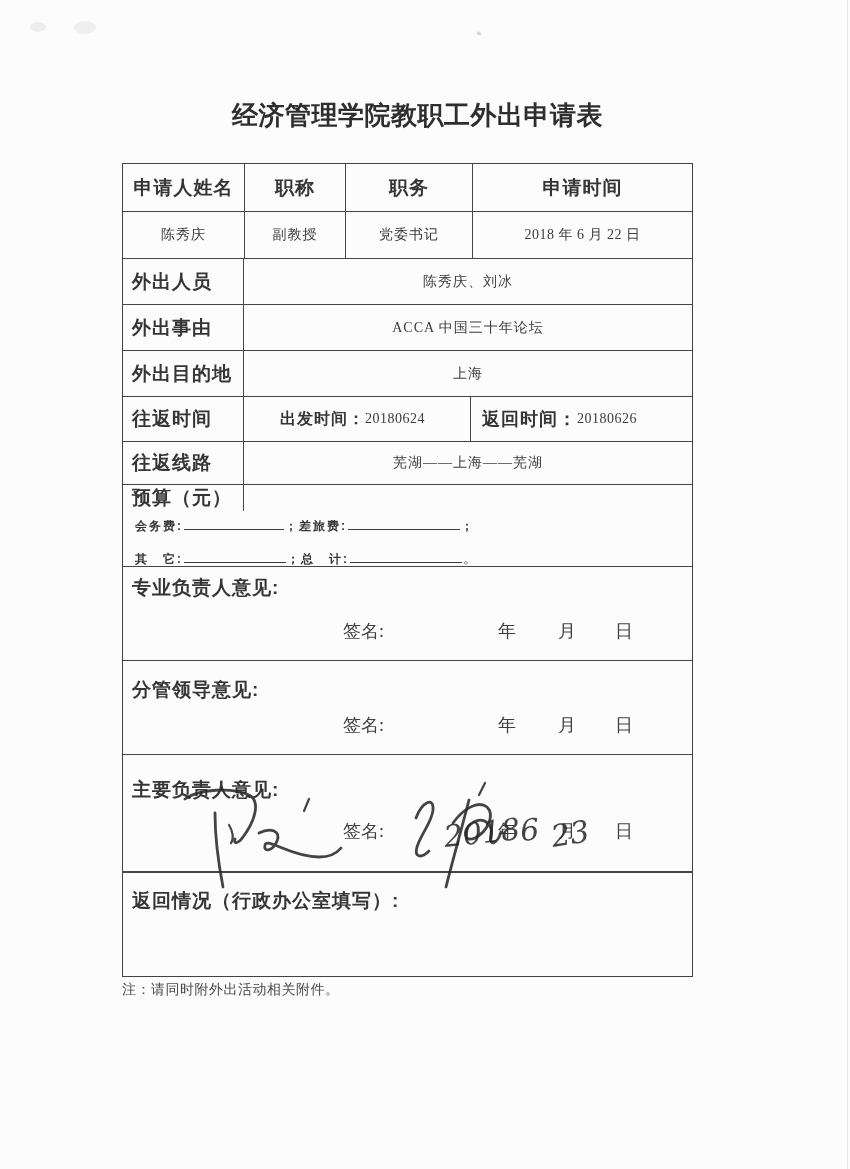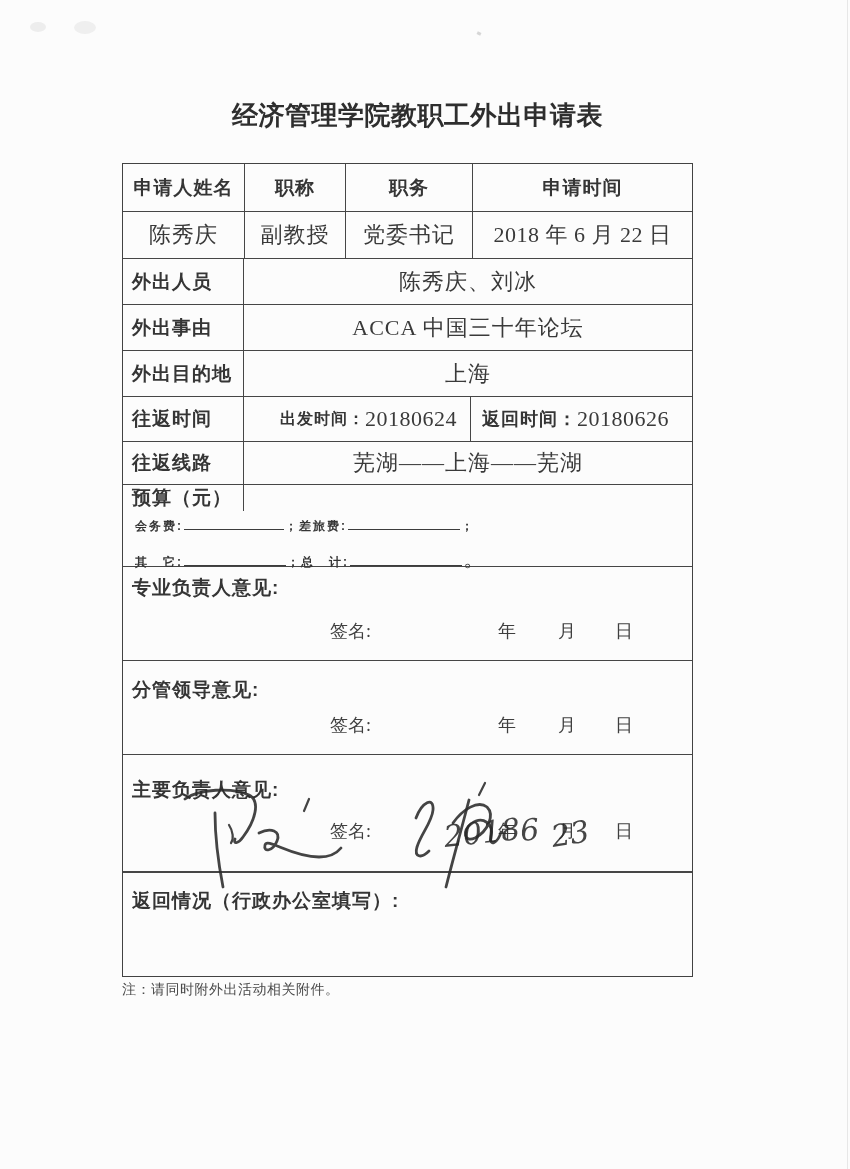--- a/index.html
+++ b/index.html
@@ -27,21 +27,21 @@
   .form{
     position:absolute; left:122px; top:163px; width:571px; height:814px;
     border:1.6px solid #424242; box-sizing:border-box; background:transparent;
   }
   .row{display:flex; box-sizing:border-box; border-bottom:1.4px solid #464646;}
   .row:last-child{border-bottom:none;}
   .cell{box-sizing:border-box; border-right:1.4px solid #464646; display:flex; align-items:center; justify-content:center; overflow:visible;}
   .cell:last-child{border-right:none;}
   .cell.left{justify-content:flex-start;}
   .lbl{font-family:"Liberation Sans","DejaVu Sans",sans-serif; font-weight:700; font-size:19px; color:#353535; letter-spacing:1px;}
-  .val{font-size:22px; color:#3a3a3a; letter-spacing:1px;}
+  .val{font-size:14px; color:#3a3a3a; letter-spacing:1px;}
   .num{letter-spacing:.5px;}
 
   .h48{height:48px;} .h47{height:47px;} .h46{height:46px;} .h45{height:45px;}
   .h43{height:43px;} .h82{height:82px;flex-direction:column;} .h94{height:94px;} .h117{height:117px;} .h106{flex:1;}
 
   .w122{width:122px;} .w101{width:101px;} .w127{width:127px;} .wrest{flex:1;}
   .w121{width:121px;} .w227{width:227px;}
 
   .padl{padding-left:9px;}
   .padl12{padding-left:11px;}
@@ -50,21 +50,21 @@
   .budget-cell{flex-direction:column; align-items:flex-start; justify-content:center; padding-left:12px; gap:9px;}
   .bline{font-size:18px; color:#3a3a3a; white-space:nowrap;}
   .bline .lbl{font-size:12px; letter-spacing:2px;}
   .blank{display:inline-block; border-bottom:1.4px solid #3c3c3c; height:1em; vertical-align:baseline; margin:0 1px;}
   .blank.b1{width:100px;} .blank.b2{width:112px;} .blank.b3{width:102px;} .blank.b4{width:112px;}
 
   
   .section{position:relative; display:block; width:100%; box-sizing:border-box;}
   .sec-label{position:absolute; left:9px; font-family:"Liberation Sans","DejaVu Sans",sans-serif; font-weight:700; font-size:19px; color:#353535; letter-spacing:1px;}
   .signline span{position:absolute; font-size:18px; color:#3f3f3f;}
-  .sg{left:207px;} .yr{left:375px;} .mo{left:435px;} .dy{left:492px;}
+  .sg{left:220px;} .yr{left:375px;} .mo{left:435px;} .dy{left:492px;}
   .t8{top:8px;} .t10{top:16px;} .t22{top:22px;}
   .s52{top:52px;} .s64{top:64px;}
 
   
   .hand-svg{position:absolute; left:0; top:591px; width:571px; height:134px; overflow:visible; pointer-events:none;}
   .ink{fill:none; stroke:#2a2a2a; stroke-width:2.8; stroke-linecap:round; stroke-linejoin:round; opacity:.88;}
   .ink.thin{stroke-width:2.2;}
   .ink-text{fill:#262626; opacity:.85; font-family:"DejaVu Serif","Liberation Serif",serif; font-style:italic; font-weight:500;}
 
   .note{position:absolute; left:122px; top:981px; font-size:14px; color:#4a4a4a; letter-spacing:.5px;}

